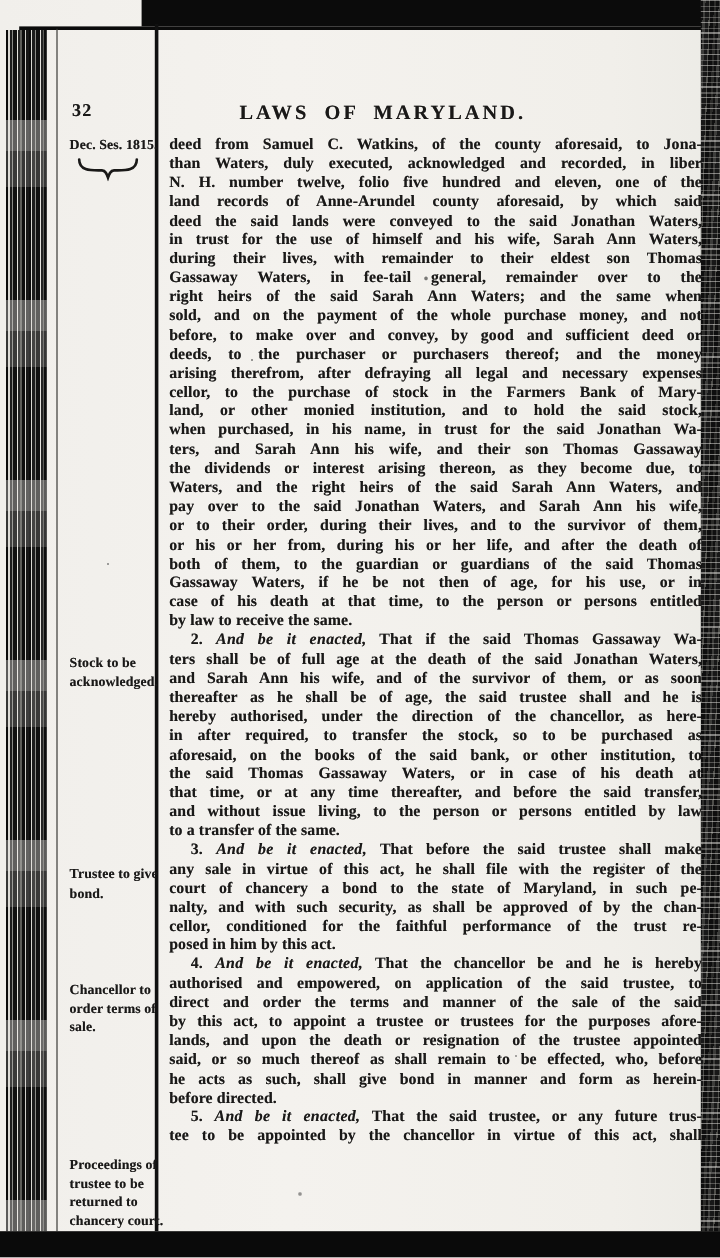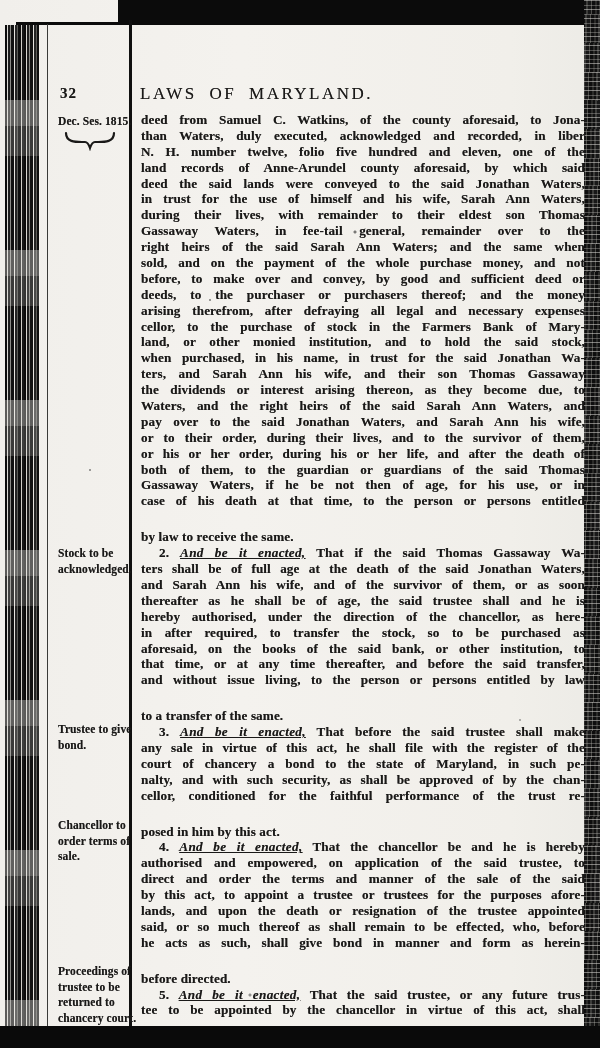--- a/index.html
+++ b/index.html
@@ -38,37 +38,37 @@
   .right-edge{
     position:absolute;left:584px;top:0;width:16px;height:1034px;
     background:
       repeating-linear-gradient(180deg, rgba(230,228,224,.5) 0 1px, rgba(0,0,0,0) 1px 5px, rgba(200,198,194,.35) 5px 6px, rgba(0,0,0,0) 6px 9px),
       repeating-linear-gradient(92deg,#101010 0 2px,#3d3d3b 2px 4px,#181818 4px 7px,#4e4e4a 7px 8px,#0e0e0e 8px 11px,#2b2b29 11px 13px);
   }
   
   .ink{color:#1a1918;text-shadow:0 0 .5px rgba(20,20,20,.55);}
   .page-number{position:absolute;left:60px;top:85px;font-size:15px;font-weight:700;letter-spacing:1px;text-align:right;}
   .running-head{
-    position:absolute;left:140px;top:84px;width:358px;text-align:left;
-    font-size:17px;font-weight:400;letter-spacing:2.5px;word-spacing:6px;white-space:nowrap;
+    position:absolute;left:140px;top:84px;width:358px;text-align:center;
+    font-size:17px;font-weight:700;letter-spacing:2.5px;word-spacing:6px;white-space:nowrap;
   }
   .margin-note{
     position:absolute;left:58px;width:80px;z-index:3;
     font-size:11.5px;font-weight:700;line-height:15.5px;letter-spacing:.1px;
   }
   .margin-note .mn-line{white-space:nowrap;}
   .brace-icon{display:block;margin:1px 0 0 6px;}
   .act-text{
     position:absolute;left:141px;top:112px;width:444px;z-index:1;
     font-size:13.2px;font-weight:700;line-height:15.9px;letter-spacing:.1px;
   }
   .bl{text-align:justify;text-align-last:justify;height:15.9px;overflow:visible;white-space:normal;}
-  .bl.last{text-align:left;text-align-last:left;margin-top:20px;}
+  .bl.last{text-align:left;text-align-last:left;}
   .bl.indent{text-indent:18px;}
-  .it{font-style:italic;letter-spacing:.3px;text-decoration:underline;}
+  .it{font-style:italic;letter-spacing:.3px;}
 </style>
 </head>
 <body>
 
 <div class="scan-page"></div>
 
 <div class="top-band"></div>
 <div class="top-line"></div>
 <div class="binding"></div>
 <div class="page-border-line"></div>
@@ -122,32 +122,33 @@
     <div class="bl">deeds, to the purchaser or purchasers thereof; and the money</div>
     <div class="bl">arising therefrom, after defraying all legal and necessary expenses</div>
     <div class="bl">cellor, to the purchase of stock in the Farmers Bank of Mary-</div>
     <div class="bl">land, or other monied institution, and to hold the said stock,</div>
     <div class="bl">when purchased, in his name, in trust for the said Jonathan Wa-</div>
     <div class="bl">ters, and Sarah Ann his wife, and their son Thomas Gassaway</div>
     <div class="bl">the dividends or interest arising thereon, as they become due, to</div>
     <div class="bl">Waters, and the right heirs of the said Sarah Ann Waters, and</div>
     <div class="bl">pay over to the said Jonathan Waters, and Sarah Ann his wife,</div>
     <div class="bl">or to their order, during their lives, and to the survivor of them,</div>
-    <div class="bl">or his or her order, during his or her life, and after the death of</div>
+    <div class="bl">or his or her from, during his or her life, and after the death of</div>
     <div class="bl">both of them, to the guardian or guardians of the said Thomas</div>
     <div class="bl">Gassaway Waters, if he be not then of age, for his use, or in</div>
     <div class="bl">case of his death at that time, to the person or persons entitled</div>
     <div class="bl last">by law to receive the same.</div>
     <div class="bl indent"><span>2. </span><span class="it">And be it enacted,</span><span> That if the said Thomas Gassaway Wa-</span></div>
     <div class="bl">ters shall be of full age at the death of the said Jonathan Waters,</div>
     <div class="bl">and Sarah Ann his wife, and of the survivor of them, or as soon</div>
     <div class="bl">thereafter as he shall be of age, the said trustee shall and he is</div>
     <div class="bl">hereby authorised, under the direction of the chancellor, as here-</div>
     <div class="bl">in after required, to transfer the stock, so to be purchased as</div>
     <div class="bl">aforesaid, on the books of the said bank, or other institution, to</div>
+    <div class="bl">the said Thomas Gassaway Waters, or in case of his death at</div>
     <div class="bl">that time, or at any time thereafter, and before the said transfer,</div>
     <div class="bl">and without issue living, to the person or persons entitled by law</div>
     <div class="bl last">to a transfer of the same.</div>
     <div class="bl indent"><span>3. </span><span class="it">And be it enacted,</span><span> That before the said trustee shall make</span></div>
     <div class="bl">any sale in virtue of this act, he shall file with the register of the</div>
     <div class="bl">court of chancery a bond to the state of Maryland, in such pe-</div>
     <div class="bl">nalty, and with such security, as shall be approved of by the chan-</div>
     <div class="bl">cellor, conditioned for the faithful performance of the trust re-</div>
     <div class="bl last">posed in him by this act.</div>
     <div class="bl indent"><span>4. </span><span class="it">And be it enacted,</span><span> That the chancellor be and he is hereby</span></div>

